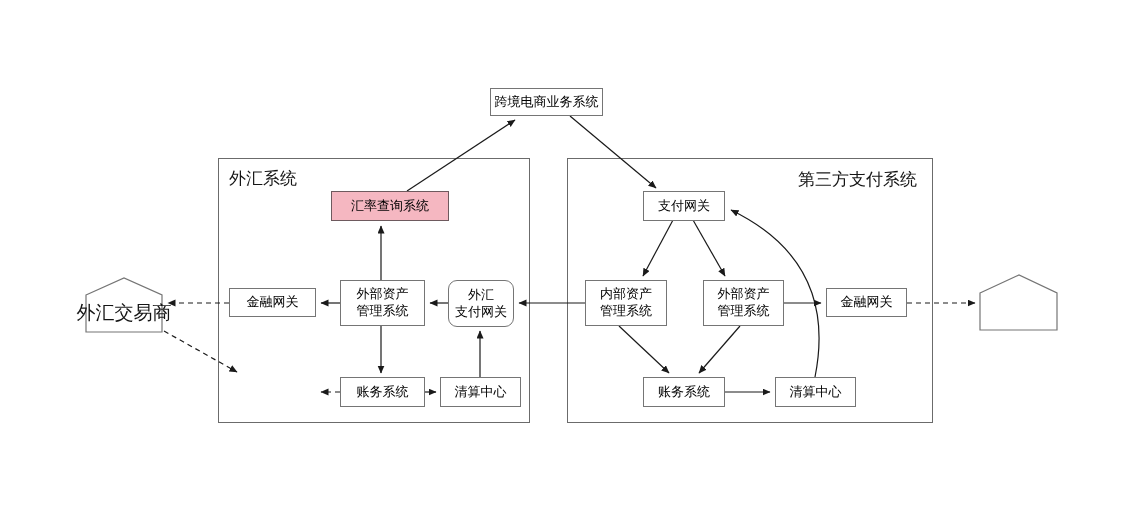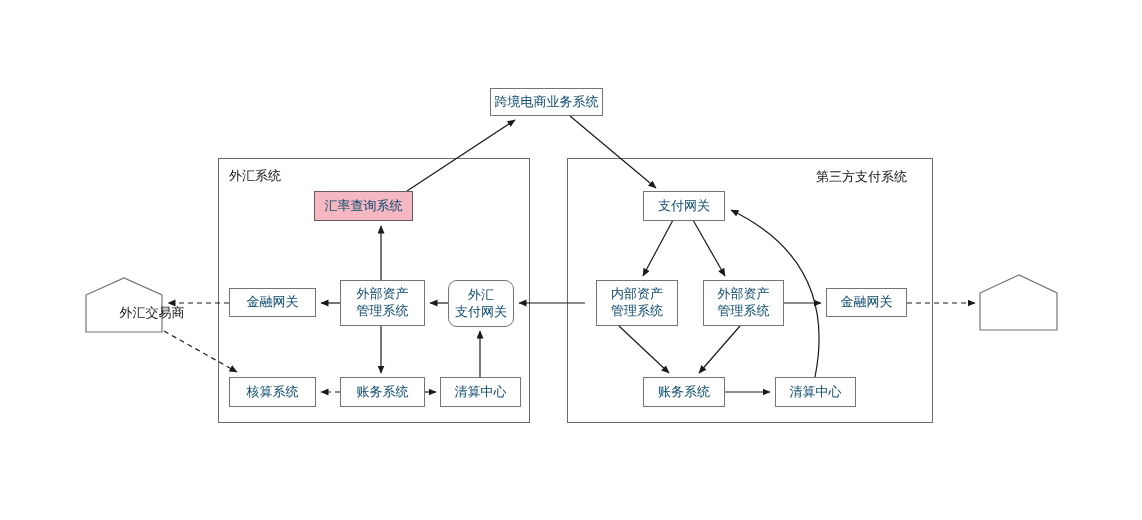--- a/index.html
+++ b/index.html
@@ -4,45 +4,45 @@
 <style>
   html,body { margin:0; padding:0; background:#ffffff; }
   .canvas {
     position:relative; width:1142px; height:520px; background:#ffffff;
     font-family:"Liberation Sans", sans-serif; overflow:hidden;
   }
   .container {
     position:absolute; border:1px solid #6b6b6b; box-sizing:border-box; background:transparent;
   }
   .container-title {
-    position:absolute; font-size:13px; color:#141414; white-space:nowrap;
+    position:absolute; font-size:17px; color:#141414; white-space:nowrap;
   }
   svg.connectors { position:absolute; left:0; top:0; width:1142px; height:520px; pointer-events:none; }
   .node {
     position:absolute; background:#ffffff; border:1px solid #757575; box-sizing:border-box;
     display:flex; align-items:center; justify-content:center; text-align:center;
-    font-size:13px; line-height:1.3; color:#0c4a6e; white-space:pre-line;
+    font-size:13px; line-height:1.3; color:#000000; white-space:pre-line;
   }
   .node.highlight { background:#f5b7c1; border-color:#6e5a5e; }
   .pent-label {
     position:absolute; display:flex; align-items:center; justify-content:center;
-    font-size:13px; color:#141414; text-align:left; white-space:nowrap;padding-left:28px;
+    font-size:19px; color:#141414; text-align:left; white-space:nowrap;
   }
 </style>
 </head>
 <body>
 
 <div class="canvas">
 
   <div class="container" style="left:218px; top:158px; width:312px; height:265px;">
     <div class="container-title" style="left:10px; top:8px;">外汇系统</div>
   </div>
 
   <div class="container" style="left:567px; top:158px; width:366px; height:265px;">
-    <div class="container-title" style="right:25px; top:9px;">第三方支付系统</div>
+    <div class="container-title" style="right:15px; top:9px;">第三方支付系统</div>
   </div>
 
   <svg class="connectors" viewBox="0 0 1142 520" xmlns="http://www.w3.org/2000/svg">
     <defs>
       <marker id="arr" markerWidth="9" markerHeight="8" refX="7.5" refY="3.5" orient="auto" markerUnits="userSpaceOnUse">
         <path d="M0,0 L8,3.5 L0,7 Z" fill="#1a1a1a"></path>
       </marker>
     </defs>
 
     <polygon points="86,295 124,278 162,295 162,332 86,332" fill="#ffffff" stroke="#757575" stroke-width="1.2"></polygon>
@@ -70,32 +70,31 @@
     <g stroke="#1a1a1a" stroke-width="1.2" fill="none" stroke-dasharray="5,4">
       <path d="M 229,303 L 168,303" marker-end="url(#arr)"></path>
       <path d="M 164,331 L 237,372" marker-end="url(#arr)"></path>
       <path d="M 340,392 L 321,392" marker-end="url(#arr)"></path>
       <path d="M 907,303 L 975,303" marker-end="url(#arr)"></path>
     </g>
   </svg>
 
   <div class="node" style="left:490px; top:88px; width:113px; height:28px;">跨境电商业务系统</div>
 
-  <div class="node highlight" style="left:314px; top:191px; width:99px; height:30px;">汇率查询系统</div>
+  <div class="node highlight" style="left:331px; top:191px; width:118px; height:30px;">汇率查询系统</div>
   <div class="node" style="left:229px; top:288px; width:87px; height:29px;">金融网关</div>
   <div class="node" style="left:340px; top:280px; width:85px; height:46px;">外部资产
 管理系统</div>
   <div class="node" style="left:448px; top:280px; width:66px; height:47px;border-radius:9px;">外汇
 支付网关</div>
-  <div class="node" style="left:229px; top:377px; width:87px; height:30px;">核算系统</div>
   <div class="node" style="left:340px; top:377px; width:85px; height:30px;">账务系统</div>
   <div class="node" style="left:440px; top:377px; width:81px; height:30px;">清算中心</div>
 
   <div class="node" style="left:643px; top:191px; width:82px; height:30px;">支付网关</div>
-  <div class="node" style="left:585px; top:280px; width:82px; height:46px;margin-left:11px;">内部资产
+  <div class="node" style="left:585px; top:280px; width:82px; height:46px;">内部资产
 管理系统</div>
   <div class="node" style="left:703px; top:280px; width:81px; height:46px;">外部资产
 管理系统</div>
   <div class="node" style="left:826px; top:288px; width:81px; height:29px;">金融网关</div>
   <div class="node" style="left:643px; top:377px; width:82px; height:30px;">账务系统</div>
   <div class="node" style="left:775px; top:377px; width:81px; height:30px;">清算中心</div>
 
   <div class="pent-label" style="left:86px; top:294px; width:76px; height:38px;">外汇交易商</div>
 
 </div>

